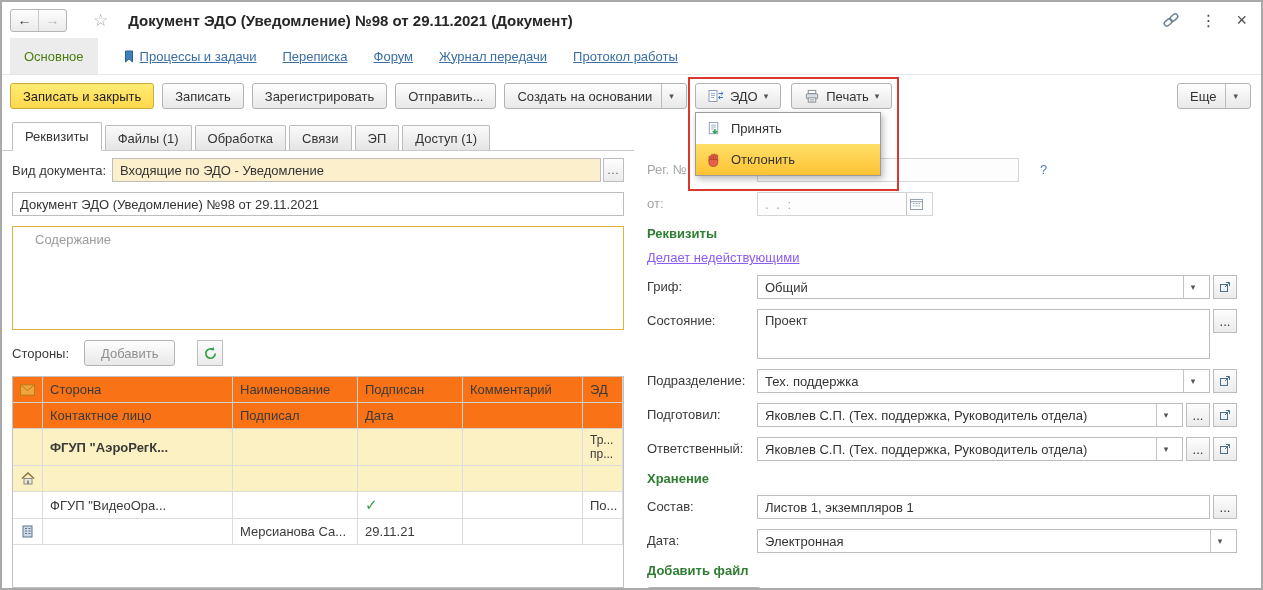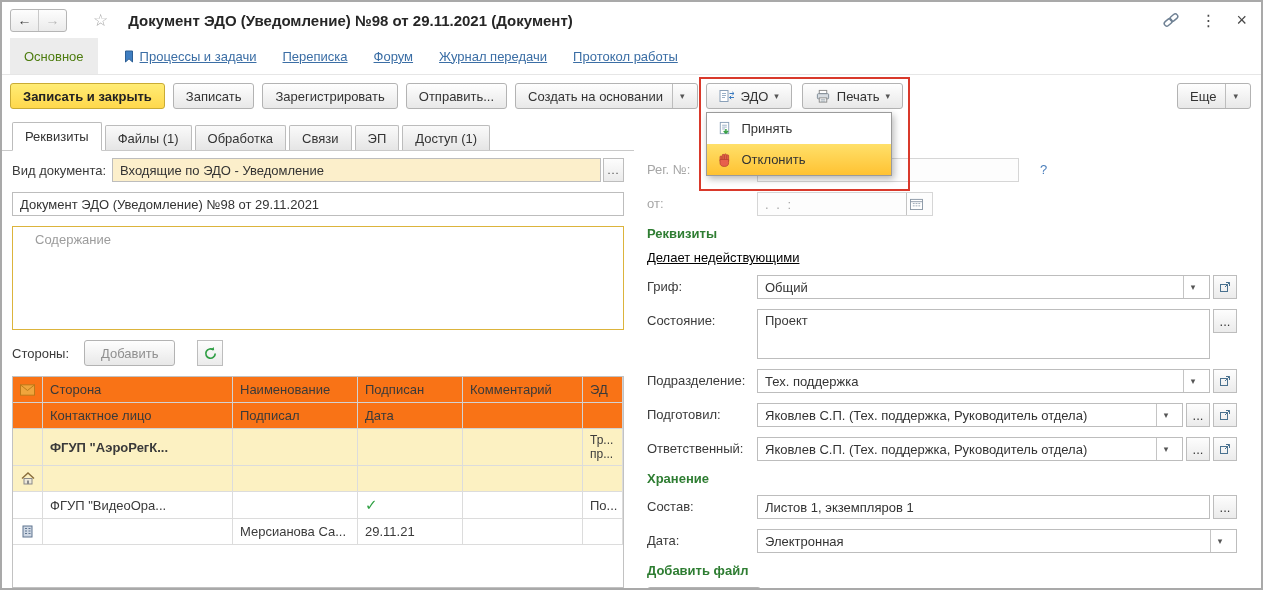--- a/index.html
+++ b/index.html
@@ -23,21 +23,21 @@
   
   .navbar{display:flex;align-items:stretch;height:36px;padding:0 8px;gap:26px;border-bottom:1px solid #e6e6e6}
   .main-tab{background:#ececec;padding:0 14px;display:flex;align-items:center;color:#4d7c0f;cursor:pointer}
   .navlink{display:flex;align-items:center;gap:6px;cursor:pointer}
   .navlink span{color:#3b6ea5;text-decoration:underline}
   
   .toolbar{display:flex;align-items:center;padding:8px 10px 8px 8px;gap:8px;position:relative}
   .btn{height:26px;padding:0 12px;border:1px solid #b3b3b3;border-radius:3px;
        background:linear-gradient(#fefefe,#e8e8e8);display:inline-flex;align-items:center;gap:6px;
        font-size:13px;color:#333;cursor:pointer;white-space:nowrap;box-sizing:border-box}
-  .btn-yellow{background:linear-gradient(#ffec75,#ffd84c);border-color:#c9ab35;font-weight:bold;color:#222}
+  .btn-yellow{background:linear-gradient(#ffec75,#ffd84c);border-color:#c9ab35;font-weight:normal;color:#222}
   .caret{font-size:9px;color:#555}
   .split .caret{border-left:1px solid #bdbdbd;padding-left:7px;margin-left:3px;align-self:stretch;display:flex;align-items:center}
   .btn-more{margin-left:auto}
   .ticon{display:flex}
   
   .edo-wrap{position:relative;display:flex;gap:10px}
   .annotation{position:absolute;left:-7px;top:-6px;right:-7px;height:110px;border:2px solid #d9392b;pointer-events:none;z-index:60}
   .edo-menu{position:absolute;left:0;top:29px;width:184px;background:#fff;border:1px solid #9b9b9b;
             box-shadow:2px 3px 7px rgba(0,0,0,.28);z-index:55}
   .menu-item{height:31px;display:flex;align-items:center;gap:9px;padding:0 10px;color:#333;cursor:pointer}
@@ -84,21 +84,21 @@
   .rlabel{width:110px;flex:none;padding-top:4px;color:#3a3a3a}
   .rlabel.dim{color:#a6a6a6}
   .rctrl{flex:1;display:flex;align-items:flex-start;gap:3px;min-width:0}
   .dd{margin-left:auto;border-left:1px solid #c4c4c4;height:100%;width:18px;flex:none;display:flex;
       align-items:center;justify-content:center;font-size:9px;color:#555;cursor:pointer}
   .field.disabled{background:#fdfdfd;border-color:#d6d6d6;cursor:default}
   .dim-text{color:#a8a8a8;letter-spacing:2px}
   .help{color:#4a7ebb;margin-left:18px;padding-top:4px;cursor:pointer}
   .area{border:1px solid #bdbdbd;height:50px;flex:1;padding:3px 7px;box-sizing:border-box;cursor:text}
   .sect{color:#2e7d32;font-weight:bold;margin:2px 0 9px 0}
-  .rlink{color:#000000;text-decoration:underline;cursor:pointer;display:inline-block;margin-bottom:10px}
+  .rlink{color:#8b5cf6;text-decoration:underline;cursor:pointer;display:inline-block;margin-bottom:10px}
   .w262{flex:none;width:262px}
   .w176{flex:none;width:176px}
   .cut-btn{width:112px;height:20px;border:1px solid #b3b3b3;border-radius:3px;background:linear-gradient(#fefefe,#e8e8e8);margin-top:2px}
   svg{display:block}
 </style>
 </head>
 <body>
 
 <div class="titlebar">
   <div class="navbtns">

